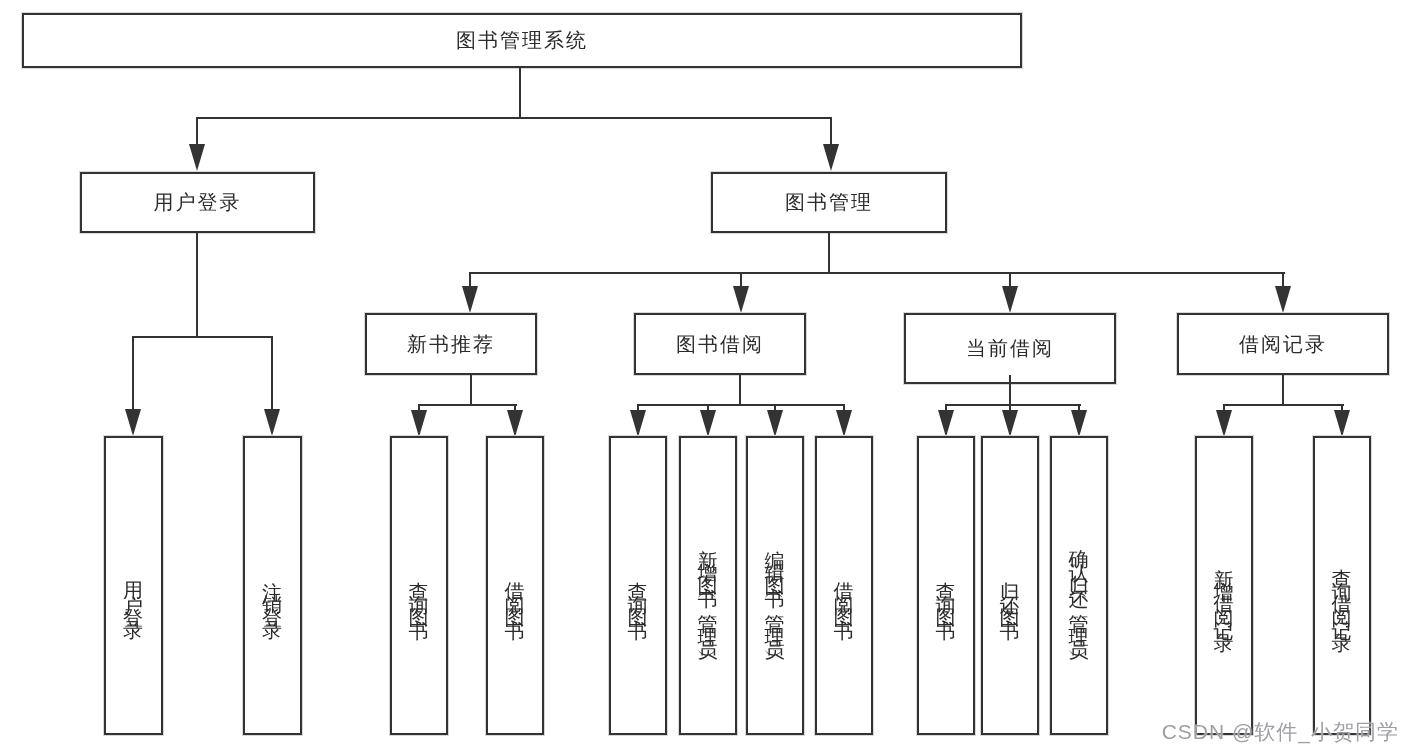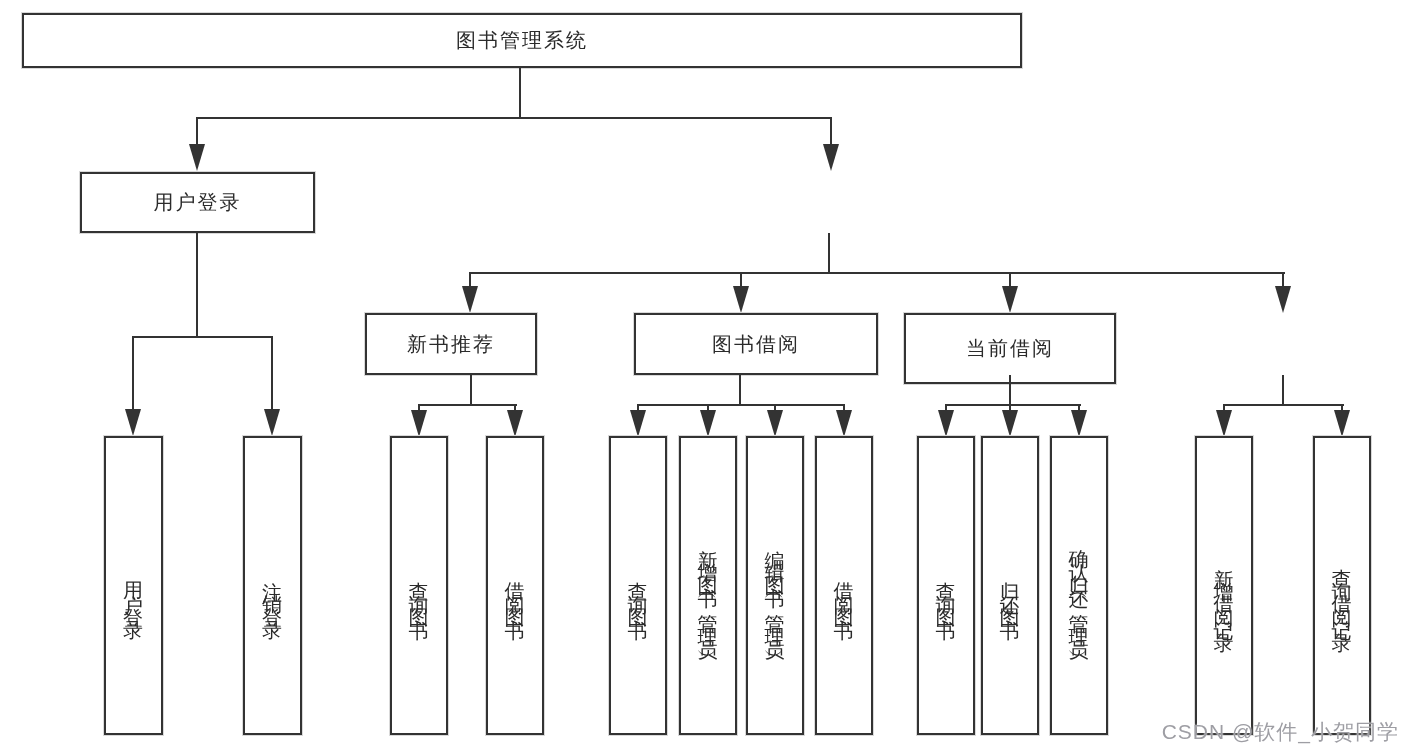--- a/index.html
+++ b/index.html
@@ -46,20 +46,23 @@
   <div class="vl" style="left:519px;top:67px;height:52px"></div>
   <div class="hl" style="left:196px;top:117px;width:636px"></div>
   <div class="vl" style="left:196px;top:117px;height:28px"></div>
   <div class="ah" style="left:189px;top:144px"></div>
   <div class="vl" style="left:830px;top:117px;height:28px"></div>
   <div class="ah" style="left:823px;top:144px"></div>
 
   <div class="box" style="left:80px;top:172px;width:235px;height:61px">
     <span class="lbl">用户登录</span>
   </div>
+  <div class="box" style="left:711px;top:172px;width:236px;height:61px">
+    <span class="lbl">图书管理</span>
+  </div>
 
   <div class="vl" style="left:196px;top:233px;height:105px"></div>
   <div class="hl" style="left:132px;top:336px;width:141px"></div>
   <div class="vl" style="left:132px;top:336px;height:74px"></div>
   <div class="ah" style="left:125px;top:409px"></div>
   <div class="vl" style="left:271px;top:336px;height:74px"></div>
   <div class="ah" style="left:264px;top:409px"></div>
 
   <div class="vl" style="left:828px;top:233px;height:41px"></div>
   <div class="hl" style="left:469px;top:272px;width:816px"></div>
@@ -68,25 +71,28 @@
   <div class="vl" style="left:740px;top:272px;height:15px"></div>
   <div class="ah" style="left:733px;top:286px"></div>
   <div class="vl" style="left:1009px;top:272px;height:15px"></div>
   <div class="ah" style="left:1002px;top:286px"></div>
   <div class="vl" style="left:1282px;top:272px;height:15px"></div>
   <div class="ah" style="left:1275px;top:286px"></div>
 
   <div class="box" style="left:365px;top:313px;width:172px;height:62px">
     <span class="lbl">新书推荐</span>
   </div>
-  <div class="box" style="left:634px;top:313px;width:244px;height:62px">
+  <div class="box" style="left:634px;top:313px;width:172px;height:62px">
     <span class="lbl">图书借阅</span>
   </div>
   <div class="box" style="left:904px;top:313px;width:212px;height:71px">
     <span class="lbl">当前借阅</span>
+  </div>
+  <div class="box" style="left:1177px;top:313px;width:212px;height:62px">
+    <span class="lbl">借阅记录</span>
   </div>
 
   <div class="vl" style="left:470px;top:375px;height:31px"></div>
   <div class="hl" style="left:418px;top:404px;width:99px"></div>
   <div class="vl" style="left:418px;top:404px;height:8px"></div>
   <div class="ah" style="left:411px;top:410px"></div>
   <div class="vl" style="left:514px;top:404px;height:8px"></div>
   <div class="ah" style="left:507px;top:410px"></div>
 
   <div class="vl" style="left:739px;top:375px;height:31px"></div>

